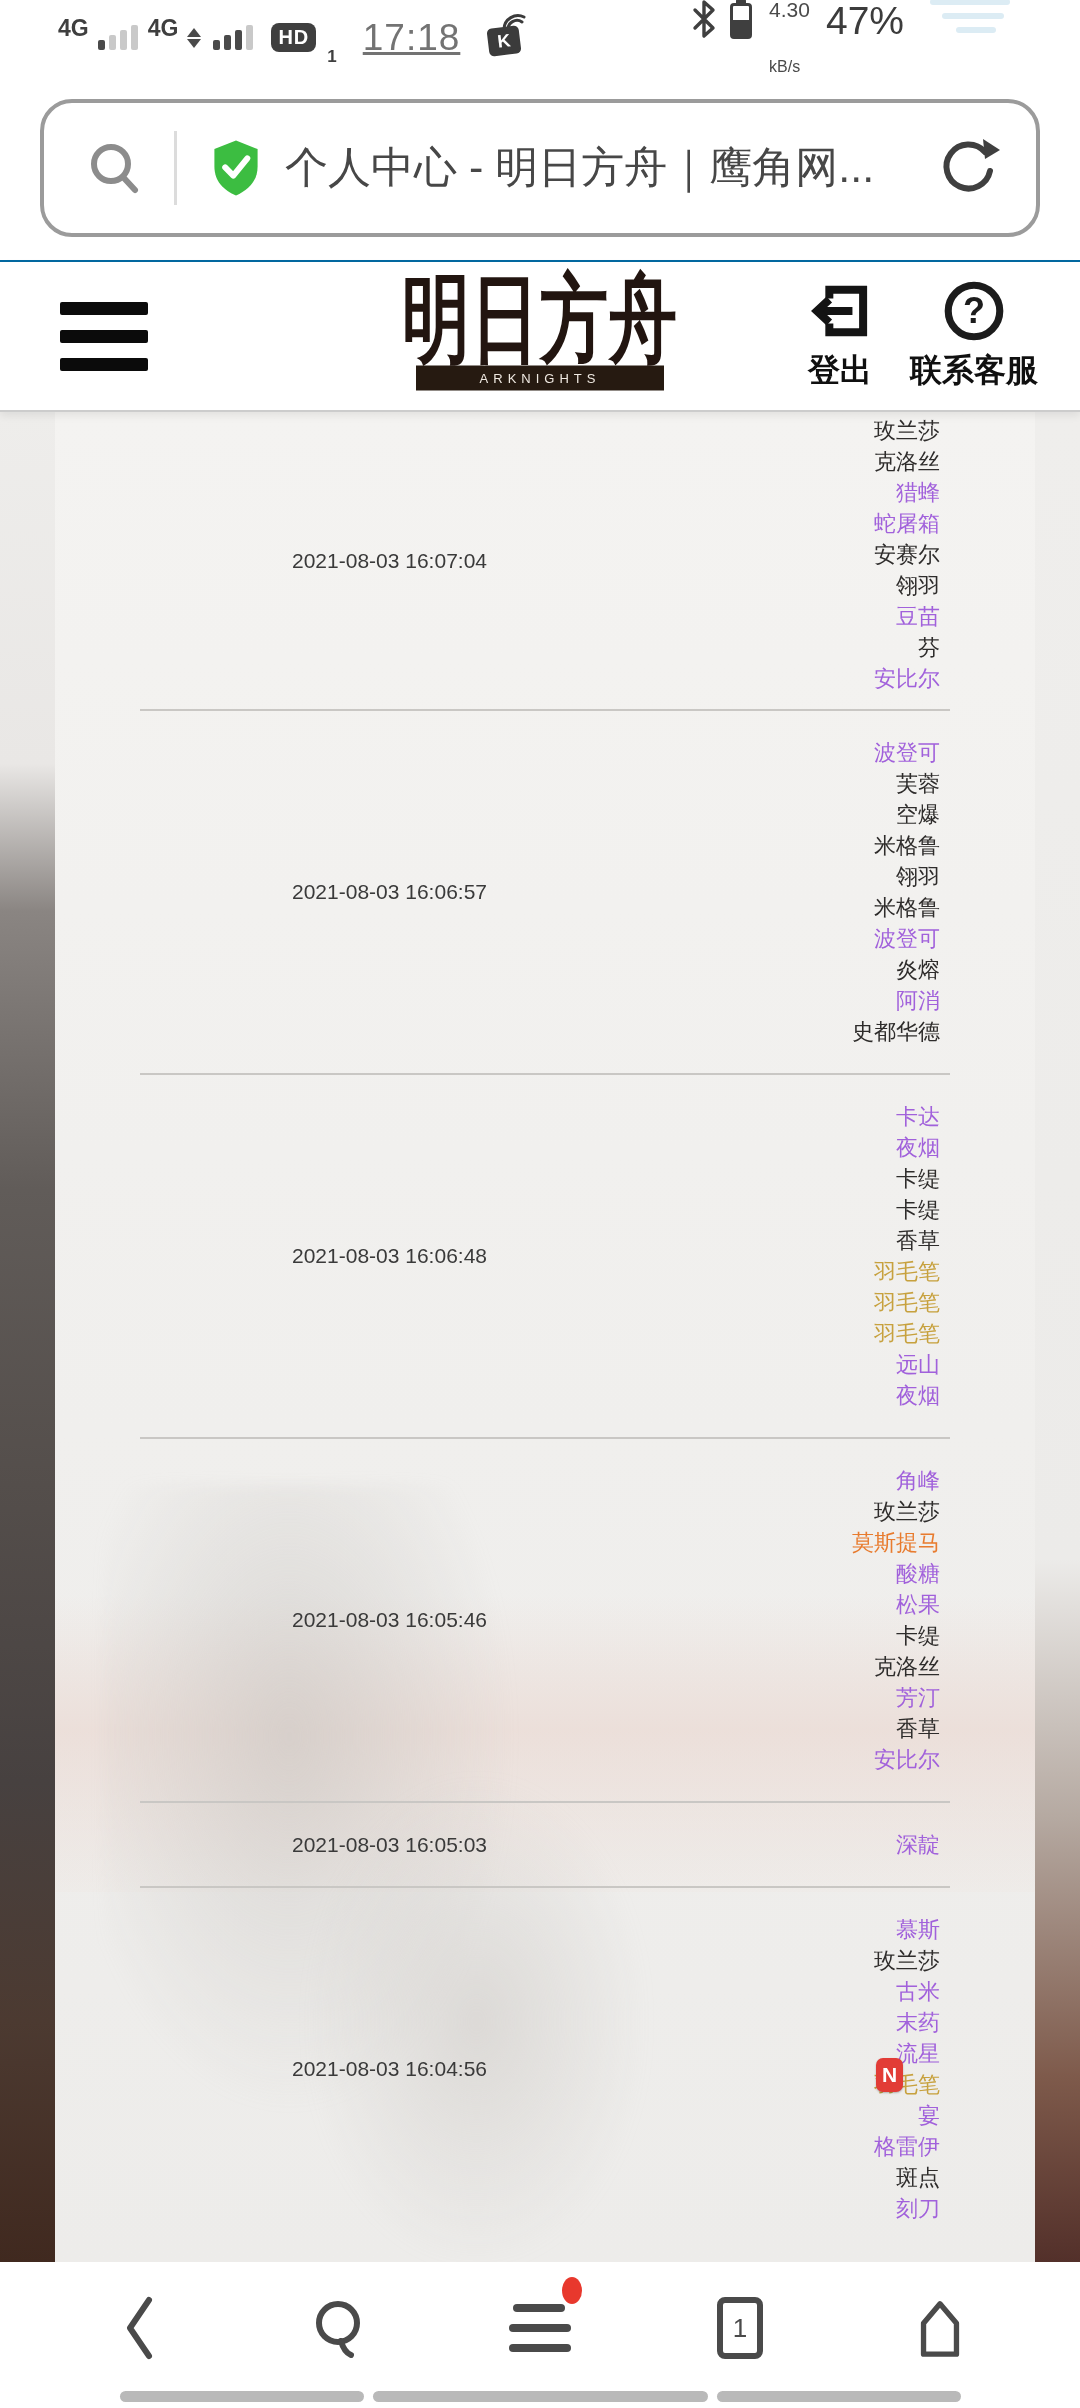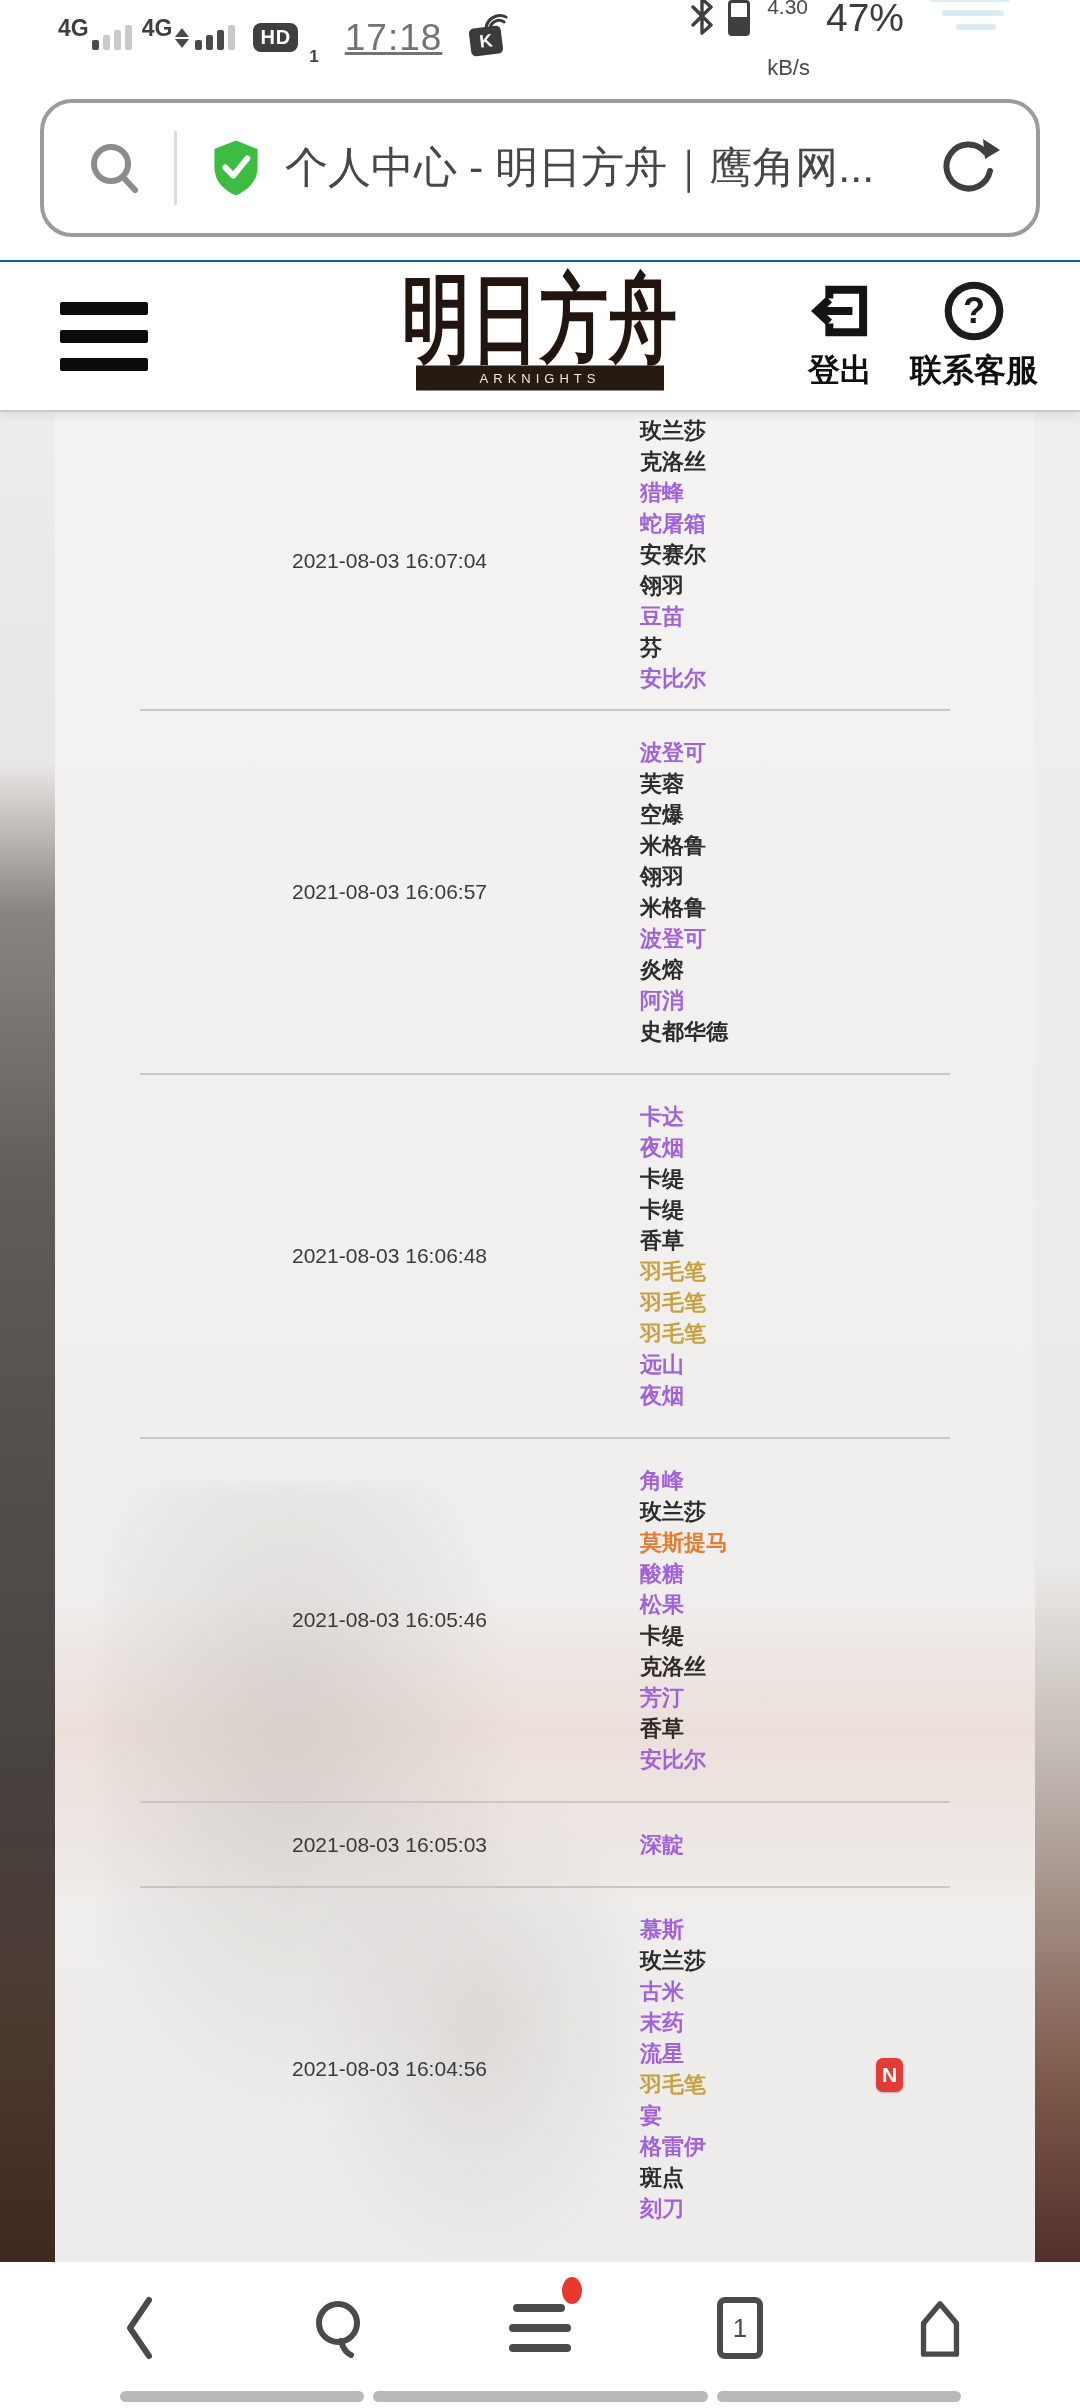--- a/index.html
+++ b/index.html
@@ -2,21 +2,21 @@
 <html><head>
 <meta charset="utf-8">
 <style>
   html,body{margin:0;padding:0;background:#ffffff;}
   .screen{position:relative;width:1080px;height:2408px;overflow:hidden;
           font-family:"Liberation Sans","DejaVu Sans",sans-serif;background:#ffffff;}
 
   
   .status-bar{position:relative;height:75px;background:#fff;display:flex;align-items:center;}
   .sb-left{display:flex;align-items:center;margin-left:58px;gap:10px;}
-  .net-group{display:flex;align-items:flex-end;gap:3px;}
+  .net-group{display:flex;align-items:flex-end;gap:9px;}
   .net-label{font-size:23px;font-weight:700;color:#3f3f3f;line-height:1;transform:translateY(-10px);}
   .bars{display:flex;align-items:flex-end;gap:4px;}
   .bar{width:7px;border-radius:2px;background:#c9c9c9;}
   .bar.dark{background:#4a4a4a;}
   .tri-col{display:flex;flex-direction:column;gap:2px;margin-right:3px;transform:translateY(-2px);}
   .tri-up{width:0;height:0;border-left:7px solid transparent;border-right:7px solid transparent;border-bottom:9px solid #4a4a4a;}
   .tri-dn{width:0;height:0;border-left:7px solid transparent;border-right:7px solid transparent;border-top:9px solid #4a4a4a;}
   .hd-badge{background:#3f3f3f;color:#fff;font-size:20px;font-weight:800;border-radius:8px;
             padding:3px 7px;margin-left:8px;letter-spacing:1px;}
   .hd-sub{font-size:17px;font-weight:700;color:#3f3f3f;align-self:flex-end;transform:translateY(6px);margin-left:1px;}
@@ -27,21 +27,21 @@
   .app-chip .box span{color:#fff;font-size:18px;font-weight:800;}
   .app-chip svg{position:absolute;left:18px;top:-2px;}
   .sb-right{margin-left:auto;display:flex;margin-right:70px;gap:10px;}
   .battery{position:relative;width:24px;height:42px;margin-left:2px;display:flex;flex-direction:column;align-items:center;}
   .battery .nub{width:10px;height:4px;background:#3f3f3f;border-radius:2px 2px 0 0;}
   .battery .shell{width:22px;height:36px;border:3px solid #3f3f3f;border-radius:4px;box-sizing:border-box;
                   display:flex;align-items:flex-end;}
   .battery .fill{width:100%;height:52%;background:#3f3f3f;}
   .speed{display:flex;flex-direction:column;line-height:1.05;color:#4a4a4a;margin:0 6px;}
   .speed .v{font-size:21px;}
-  .speed .u{font-size:22px;margin-top:38px;}
+  .speed .u{font-size:16px;margin-top:38px;}
   .sb-batt-pct{font-size:39px;color:#3c3c3c;}
   .mist-lines{display:flex;flex-direction:column;align-items:flex-end;gap:8px;margin-left:16px;}
   .mist-lines i{display:block;height:6px;border-radius:3px;background:#dcecf4;}
 
   
   .browser-bar{height:187px;background:#fff;display:flex;align-items:center;box-sizing:border-box;
                border-bottom:2px solid #0369a1;}
   .addr-field{flex:1;height:138px;margin:0 40px;border:4px solid #9b9b9b;border-radius:32px;
               display:flex;align-items:center;box-sizing:border-box;background:#fff;}
   .addr-search{margin-left:42px;flex:0 0 auto;display:flex;}
@@ -79,21 +79,21 @@
   .card .bg-fig1{position:absolute;left:5%;top:58%;width:42%;height:34%;pointer-events:none;filter:blur(7px);
         background:radial-gradient(ellipse at 45% 40%,rgba(198,194,190,0.55),rgba(198,194,190,0) 70%);}
   .card .bg-fig2{position:absolute;left:26%;top:74%;width:34%;height:26%;pointer-events:none;filter:blur(9px);
         background:radial-gradient(ellipse,rgba(202,198,194,0.5),rgba(202,198,194,0) 72%);}
   .records{position:relative;z-index:3;}
   .record{position:relative;margin:0 85px;padding:26px 0;border-bottom:2px solid #c9c7c4;}
   .record:last-child{border-bottom:none;}
   .record.first{padding-top:3px;padding-bottom:15px;}
   .record-time{position:absolute;left:152px;top:50%;transform:translateY(-50%);
                font-size:21px;color:#3a3a3a;white-space:nowrap;}
-  .record-names{margin-left:auto;margin-right:10px;width:300px;text-align:left;font-weight:bold;}
+  .record-names{margin-left:auto;margin-right:10px;width:300px;text-align:right;}
   .nm{font-size:22px;line-height:31px;}
   .tier-3{color:var(--tier3,#2e2c2b);}
   .tier-4{color:var(--tier4,#a161db);}
   .tier-5{color:var(--tier5,#c7a13e);}
   .tier-6{color:var(--tier6,#e87b2e);}
   .n-badge{position:absolute;right:47px;top:170px;width:27px;height:34px;background:var(--badge,#e23c36);
            border-radius:7px;color:#fff;font-size:21px;font-weight:800;display:flex;align-items:center;
            justify-content:center;box-shadow:0 1px 2px rgba(0,0,0,0.25);}
 
   

